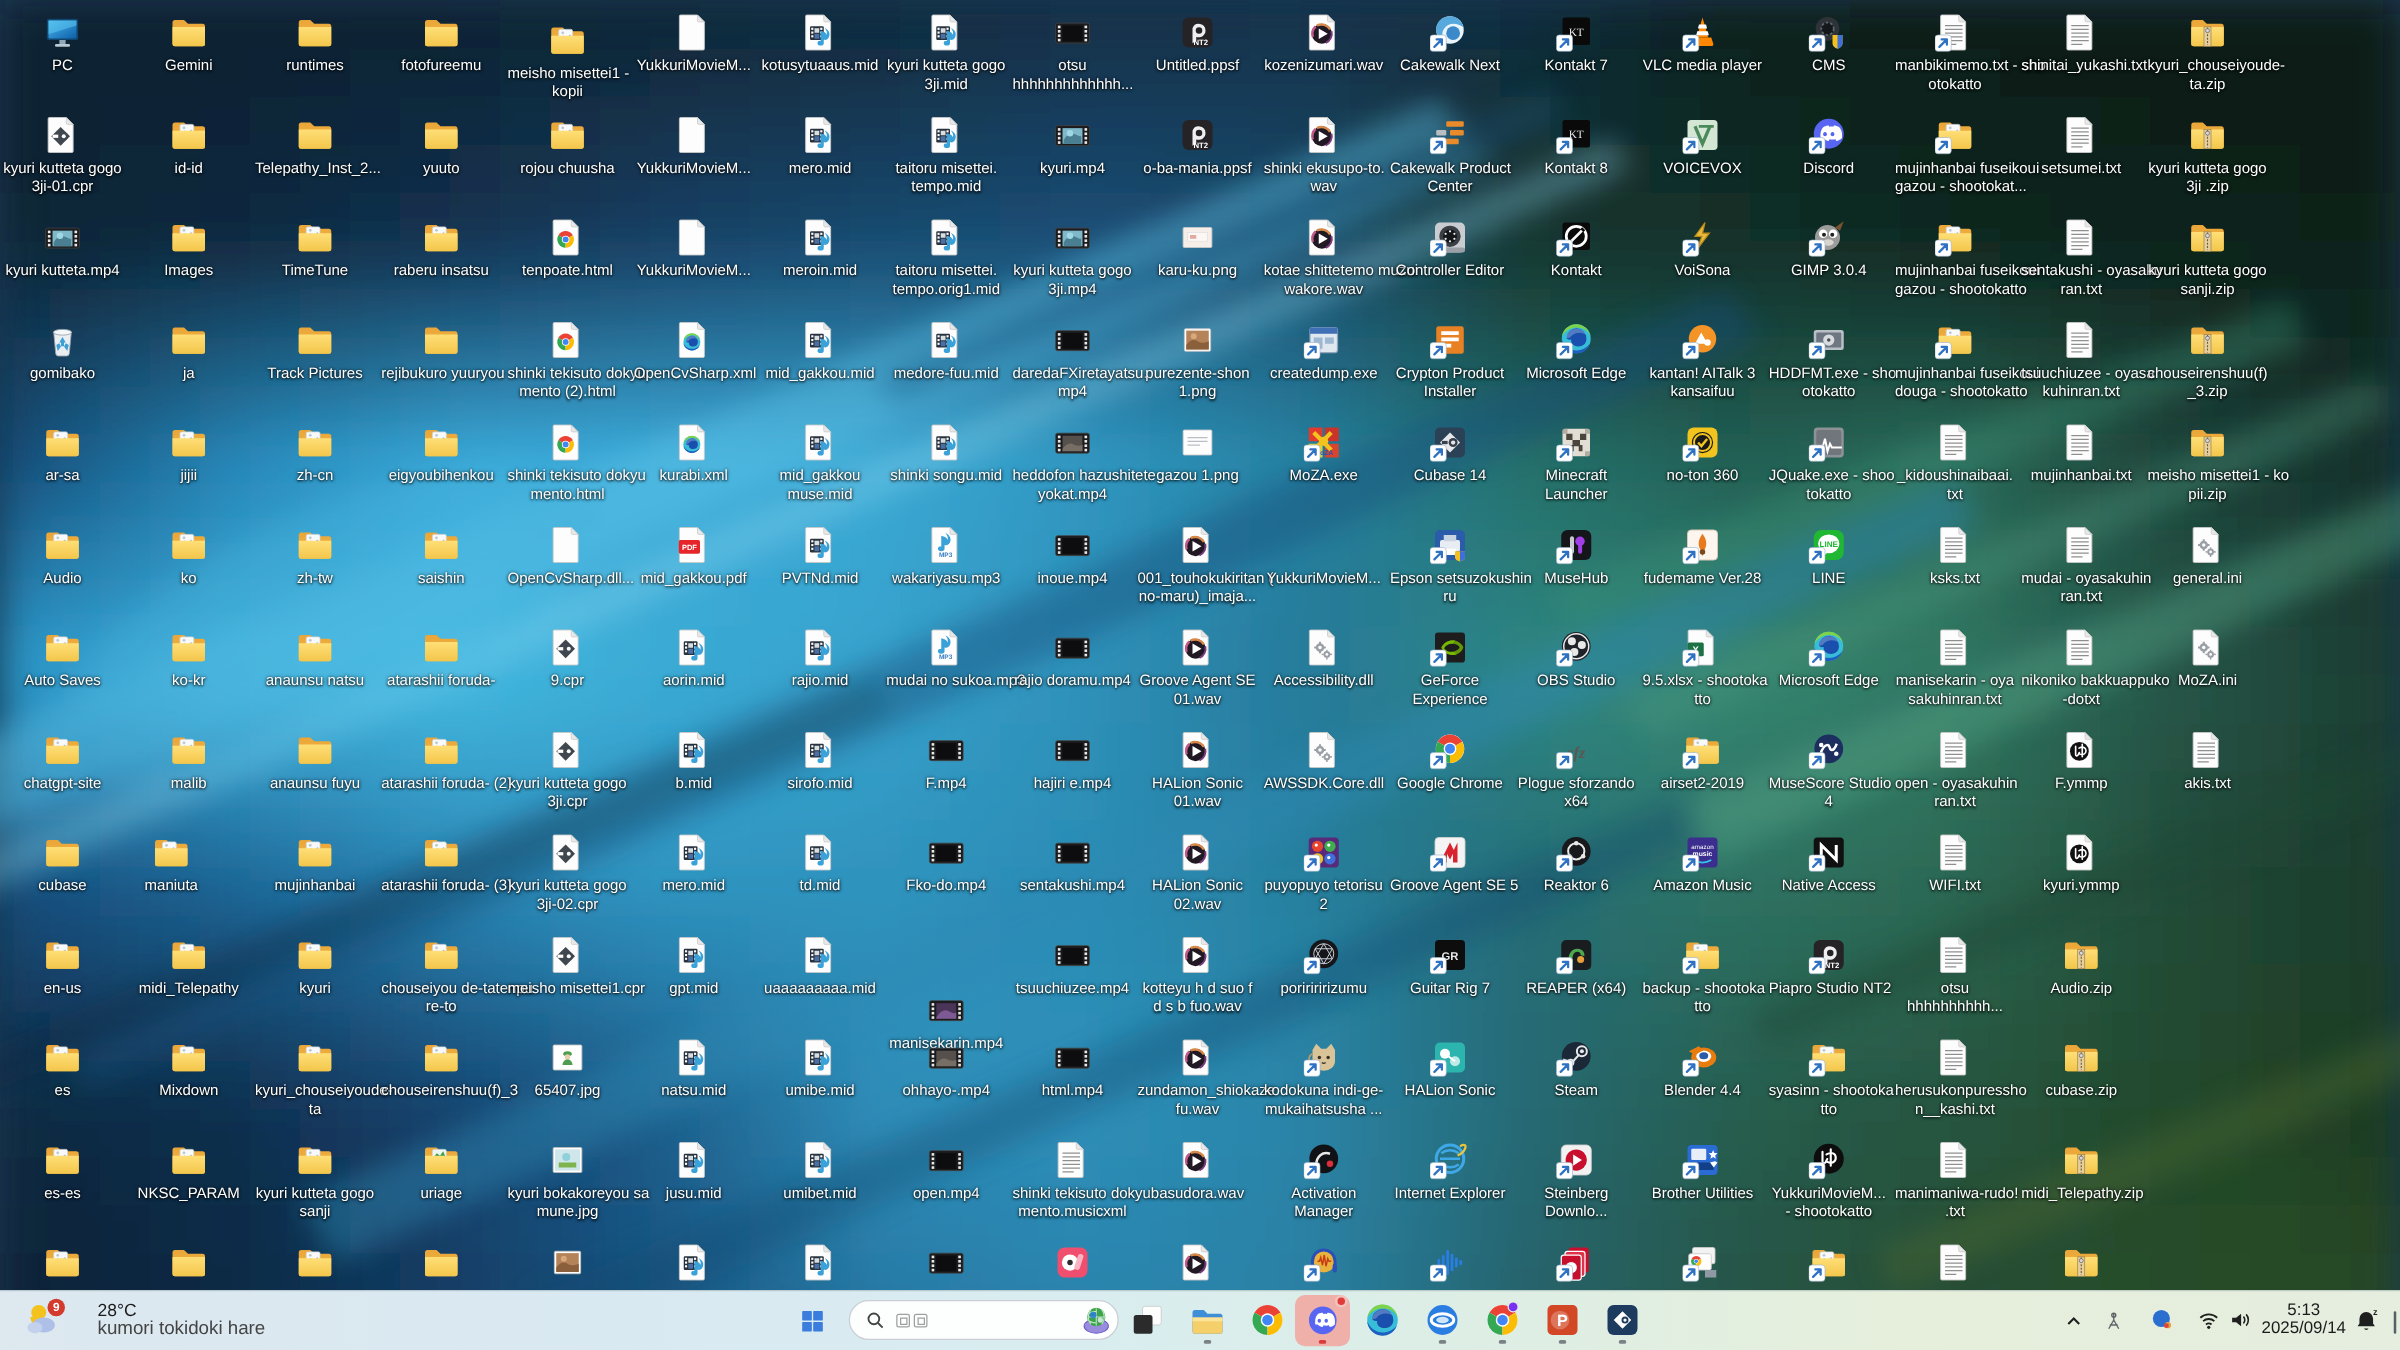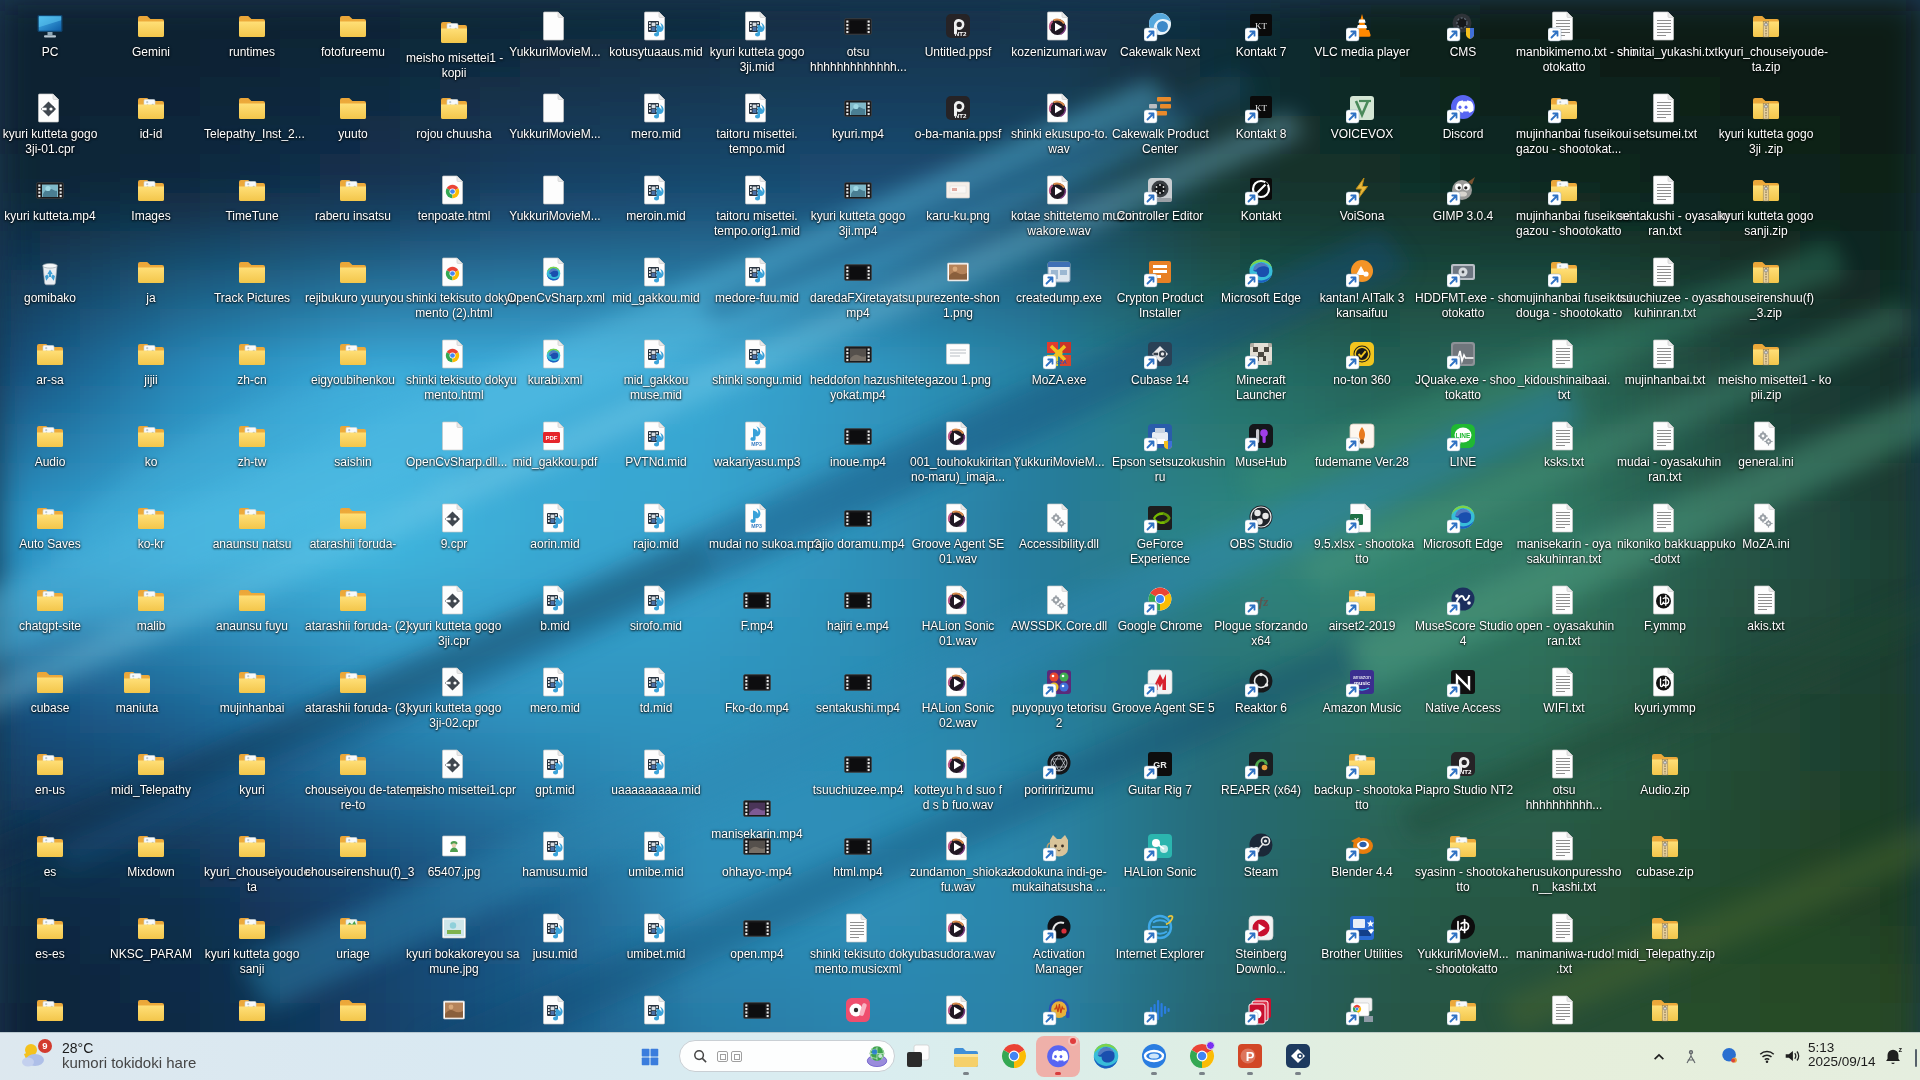--- a/index.html
+++ b/index.html
@@ -6,39 +6,39 @@
  font-family:"Liberation Sans",sans-serif}
 #wall{position:absolute;left:0;top:0}
 .cell{position:absolute;width:96px;text-align:center}
 .cell .i{width:32px;height:32px;display:block;margin:0 auto}
 .lab{margin-top:3px;font-size:12px;line-height:15px;color:#fff;white-space:nowrap;
  text-shadow:0 1px 2px rgba(0,0,0,.9),0 0 3px rgba(0,0,0,.7)}
 #tb{position:absolute;left:0;top:1032px;width:1920px;height:48px;
  background:linear-gradient(90deg,#dde8ef 0,#d9e9f2 25%,#d9edf0 45%,#ddeee6 60%,#e6efdb 80%,#e5eedf 100%);
  border-top:1px solid rgba(120,140,150,.35)}
 #weather{position:absolute;left:20px;top:5px;display:flex;align-items:center}
-#wtxt{margin-left:8px}
+#wtxt{margin-left:24px}
 #wtemp{font-size:14px;color:#1b1b1b;line-height:16px}
 #wdesc{font-size:15px;color:#444;line-height:14px}
 .ti{position:absolute}
 #search{position:absolute;left:679px;top:7px;width:216px;height:32px;background:#fdfefe;
  border:1px solid #c9cfd4;border-radius:16px;display:flex;align-items:center}
 .sg{width:11px;height:11px;border:1.3px solid #888;border-radius:2px;margin-left:9px;position:relative;opacity:.8}
 .sg:after{content:"";position:absolute;left:2px;top:2px;width:4px;height:4px;border:1px solid #888}
 .sg2{margin-left:3px}
 #bing{position:absolute;right:4px;top:2px}
 #dchl{position:absolute;left:1036px;top:3px;width:44px;height:41px;background:#efb0a9;border-radius:8px}
 #dcdot{position:absolute;left:1068px;top:3px;width:10px;height:10px;border-radius:50%;
  background:#e03c3c;border:2px solid #f3c3bd}
 .pwdot{position:absolute;left:1206px;top:8px;width:9px;height:9px;border-radius:50%;
  background:#7b2ff2;border:1.5px solid #e2ece6}
 .dash{position:absolute;top:39px;width:6px;height:3px;border-radius:2px;background:#7a8288}
 .dash.red{background:#d83c3c}
 #clock{position:absolute;left:1808px;top:8px;width:70px;font-size:13.5px;color:#1b1b1b;
- text-align:left;line-height:14px}
+ text-align:center;line-height:14px}
 #edgebar{position:absolute;left:1915px;top:16px;width:2px;height:18px;background:#55606a;border-radius:1px}
 </style>
 </head>
 <body>
 
 <svg id="wall" width="1920" height="1080" viewBox="0 0 1920 1080" preserveAspectRatio="none">
 <defs>
 <filter id="b1" x="-10%" y="-10%" width="120%" height="120%">
         <feGaussianBlur stdDeviation="16"></feGaussianBlur>
       </filter>
@@ -3111,21 +3111,21 @@
 <div class="cell" style="left:406px;top:830px">
     <svg class="i" viewBox="0 0 32 32">
       <use href="#iph"></use>
     </svg>
     <div class="lab">65407.jpg</div>
   </div>
 <div class="cell" style="left:507px;top:830px">
     <svg class="i" viewBox="0 0 32 32">
       <use href="#mi"></use>
     </svg>
-    <div class="lab">hamusu.mid</div>
+    <div class="lab">natsu.mid</div>
   </div>
 <div class="cell" style="left:608px;top:830px">
     <svg class="i" viewBox="0 0 32 32">
       <use href="#mi"></use>
     </svg>
     <div class="lab">umibe.mid</div>
   </div>
 <div class="cell" style="left:709px;top:830px">
     <svg class="i" viewBox="0 0 32 32">
       <use href="#vtG"></use>

